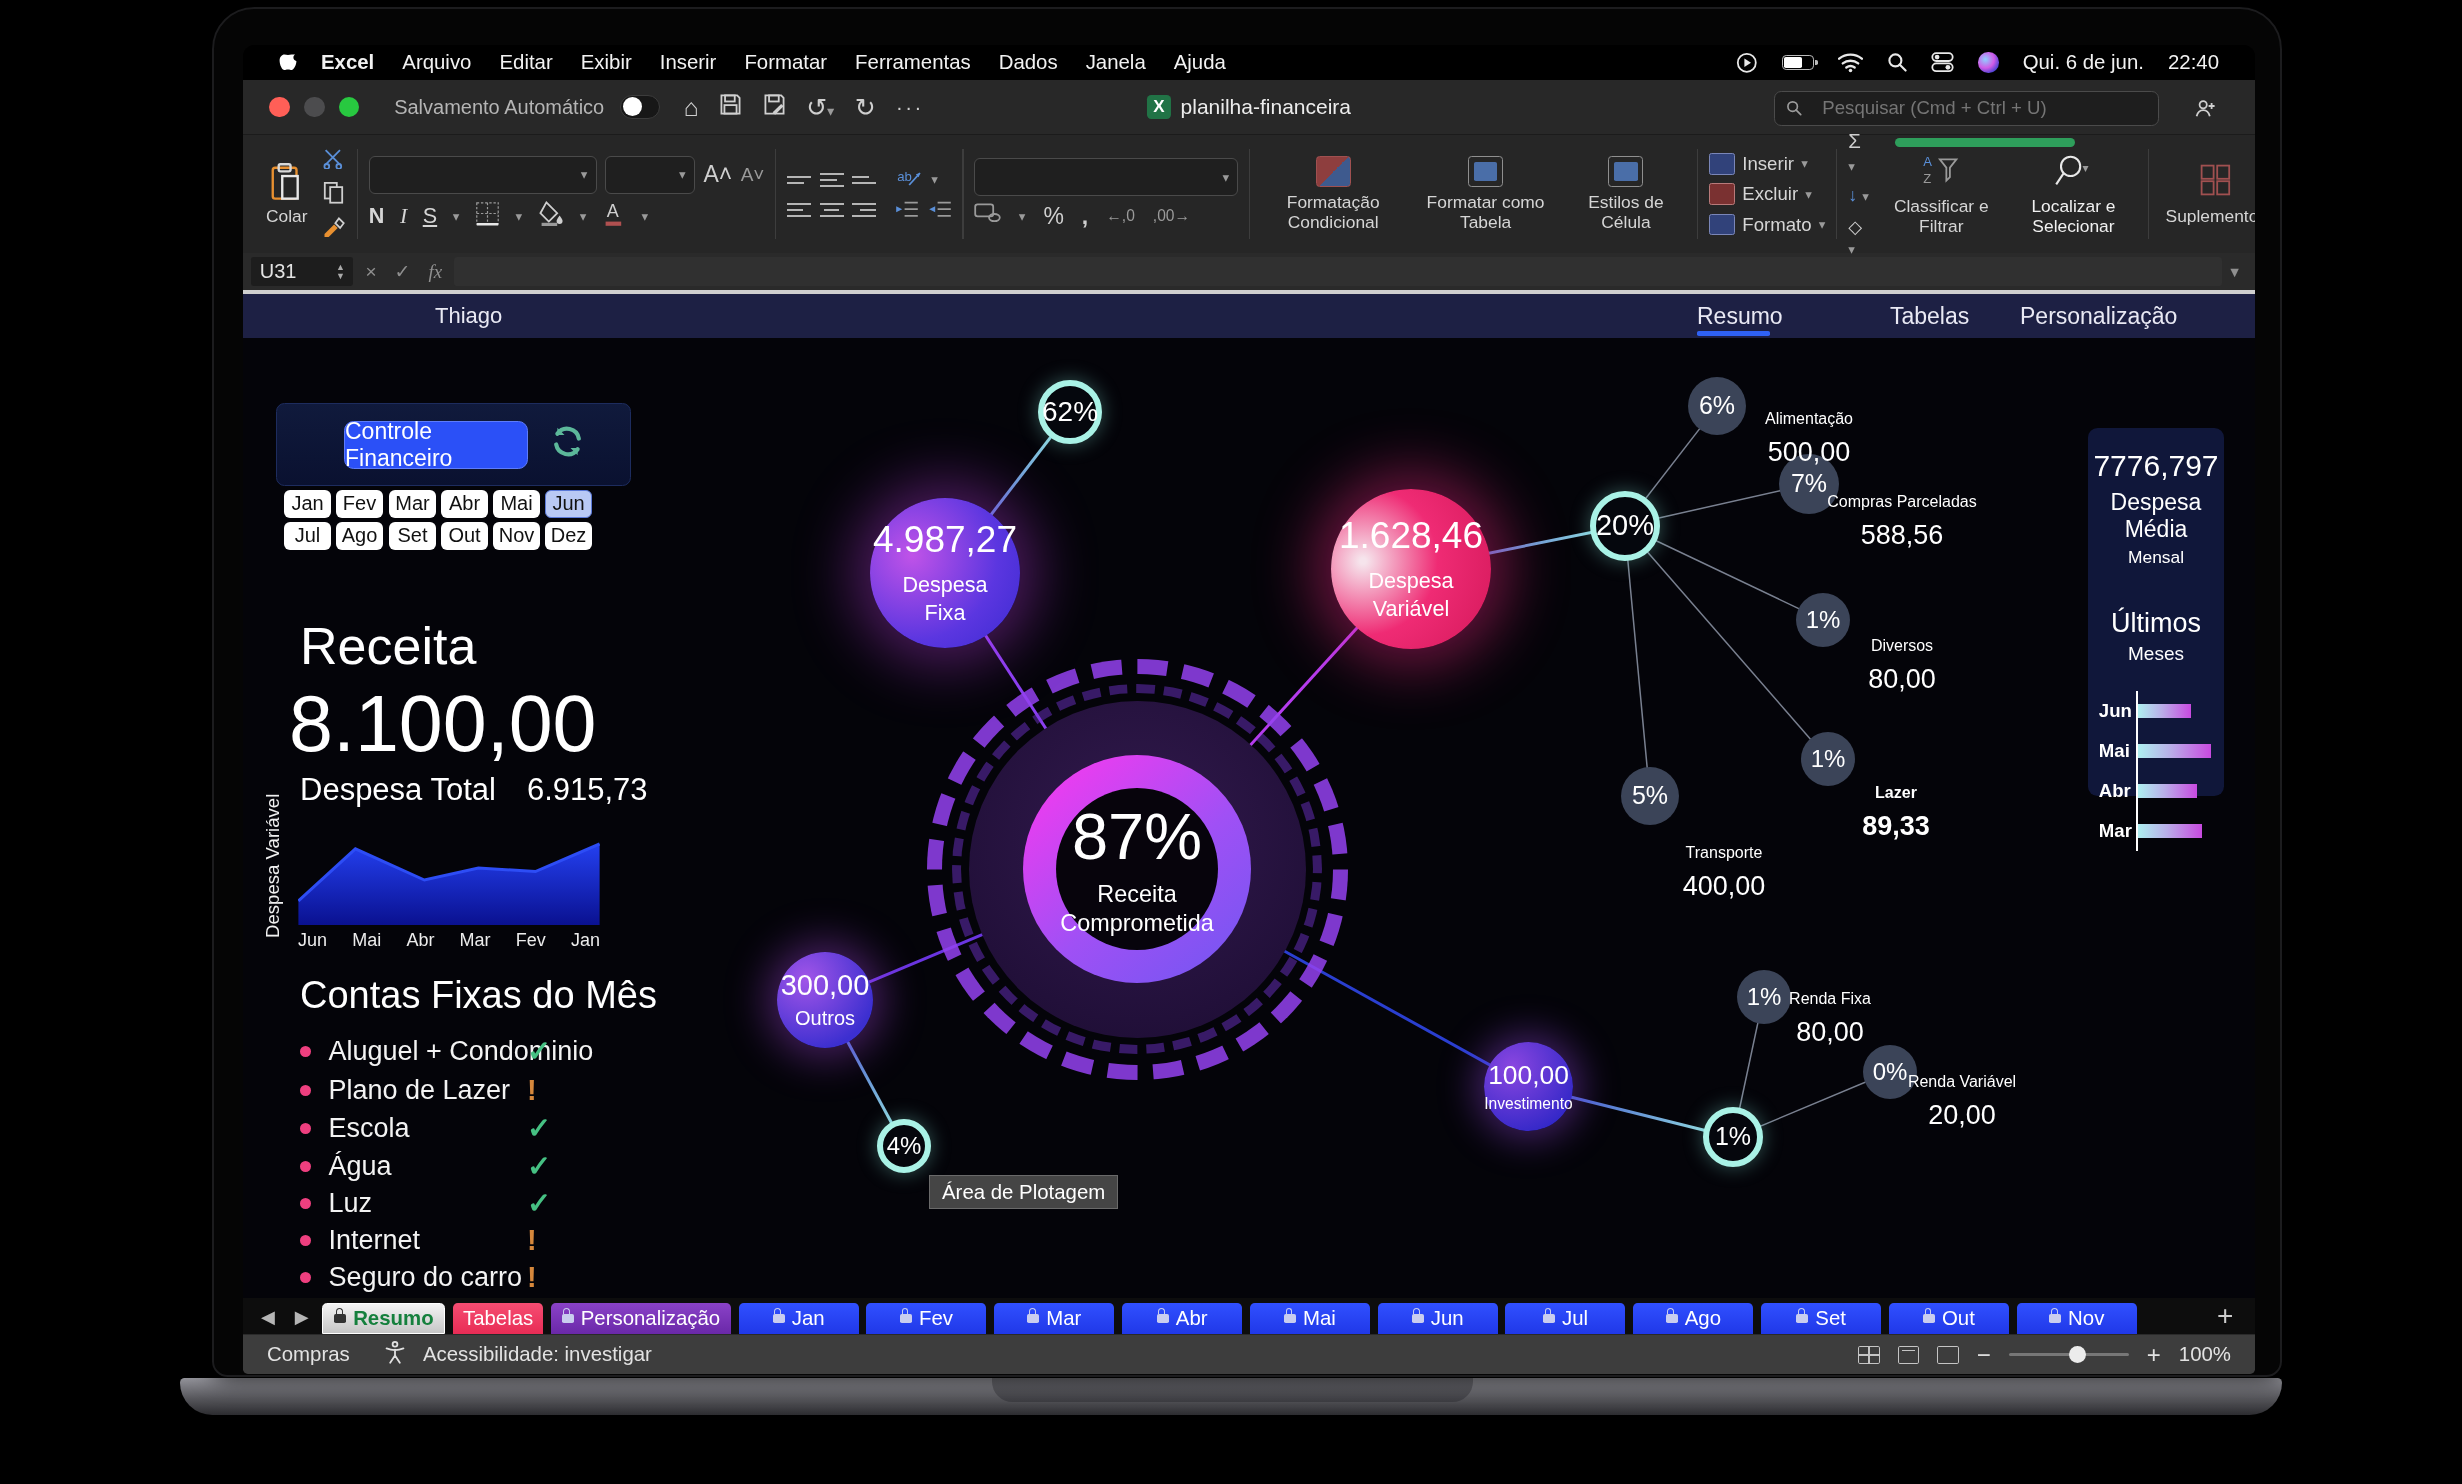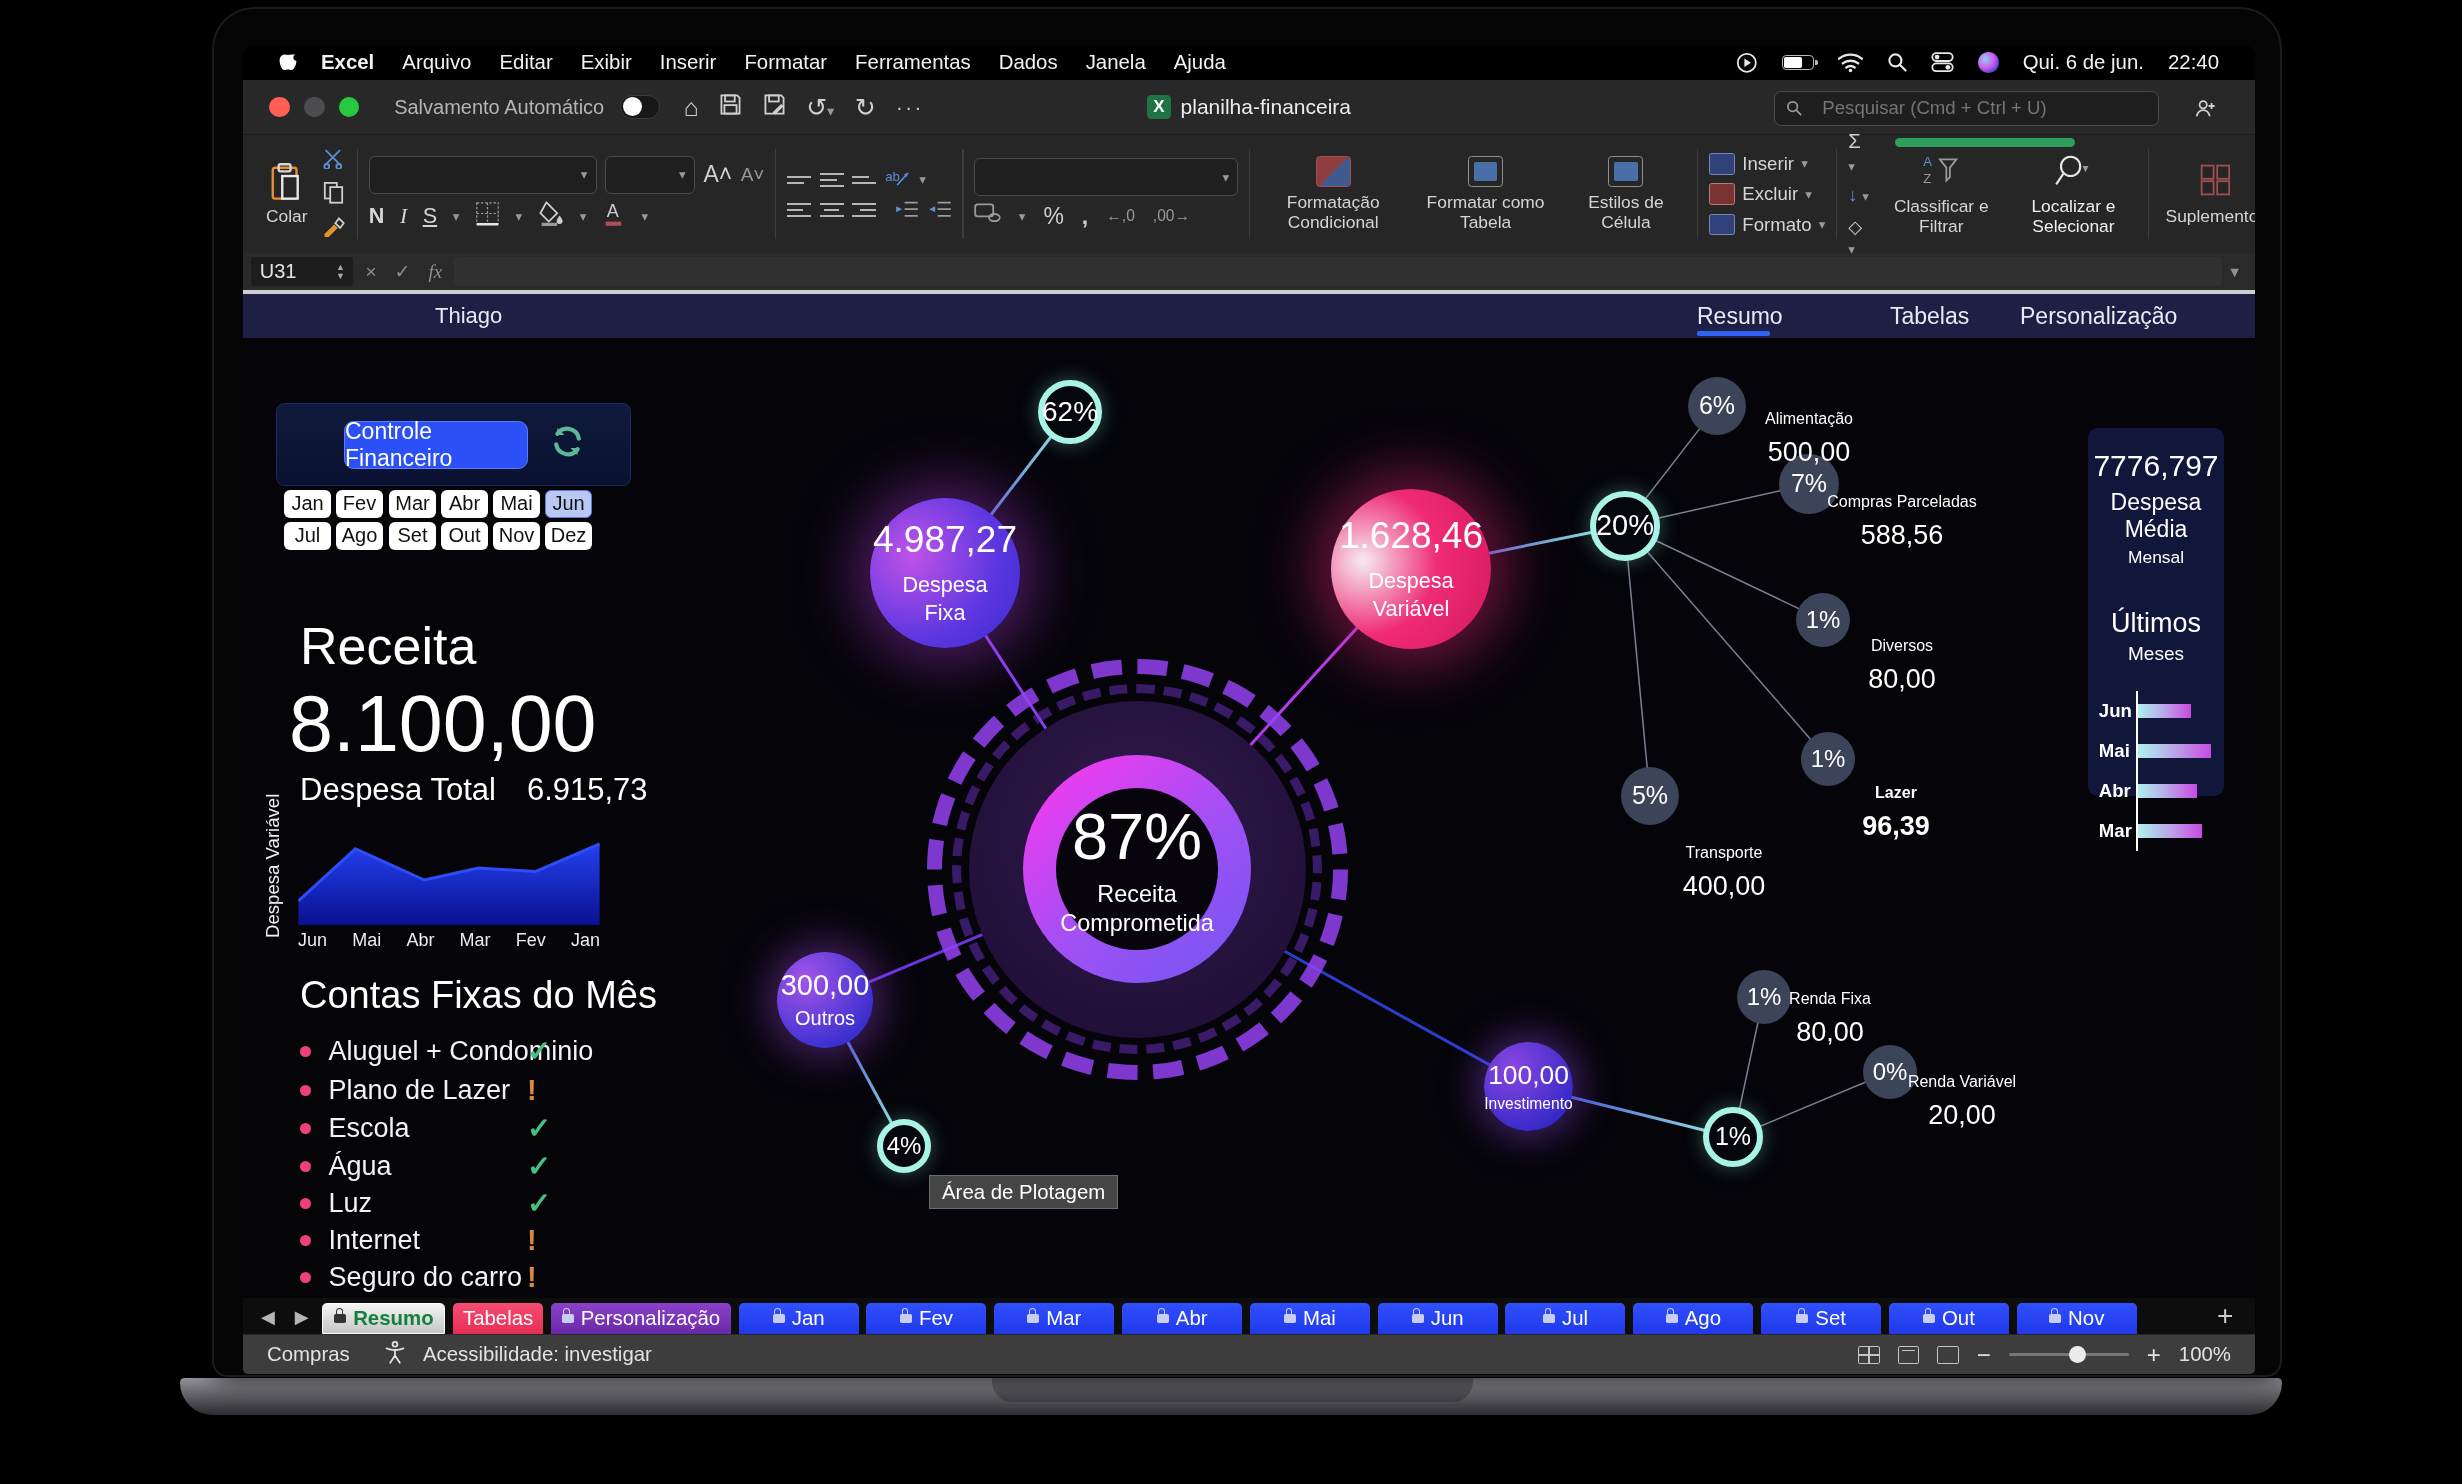--- a/index.html
+++ b/index.html
@@ -381,21 +381,21 @@
             </span>
         <span class="alines">
               <span style="width:24px"></span>
               <span style="width:17px"></span>
               <span style="width:24px"></span>
             </span>
         <span class="alines">
               <span style="width:17px"></span>
               <span style="width:24px"></span>
             </span>
-        <span style=""><svg width="26.4" height="24" viewBox="0 0 44 40">
+        <span style="margin-left:12px;"><svg width="26.4" height="24" viewBox="0 0 44 40">
                 <text x="2" y="24" fill="#5a8fd8" font-size="22" font-family="Liberation Sans">ab</text>
                 <line x1="22" y1="30" x2="40" y2="10" stroke="#5a8fd8" stroke-width="3"></line>
                 <path d="M40 10l-7 2 5 5z" fill="#5a8fd8"></path>
               </svg></span>
         <span class="chev">▾</span>
       </div>
       <div class="rgroup">
         <span class="alines">
               <span style="width:24px"></span>
               <span style="width:15.6px"></span>
@@ -717,21 +717,21 @@
     <div class="cat-label" style="left:1554px;top:107px;width:210px;">
       <div class="cl">Compras Parceladas</div>
           <div class="cv">588,56</div>
         </div>
     <div class="cat-label" style="left:1578px;top:251px;width:162px;">
       <div class="cl">Diversos</div>
           <div class="cv">80,00</div>
         </div>
     <div class="cat-label" style="left:1575px;top:398px;width:156px;font-weight:bold;">
       <div class="cl">Lazer</div>
-          <div class="cv">96,39</div>
+          <div class="cv">89,33</div>
         </div>
     <div class="cat-label" style="left:1400px;top:458px;width:162px;">
       <div class="cl">Transporte</div>
           <div class="cv">400,00</div>
         </div>
     <div class="cat-label" style="left:1506px;top:604px;width:162px;">
       <div class="cl">Renda Fixa</div>
           <div class="cv">80,00</div>
         </div>
     <div class="cat-label" style="left:1632px;top:687px;width:174px;">

